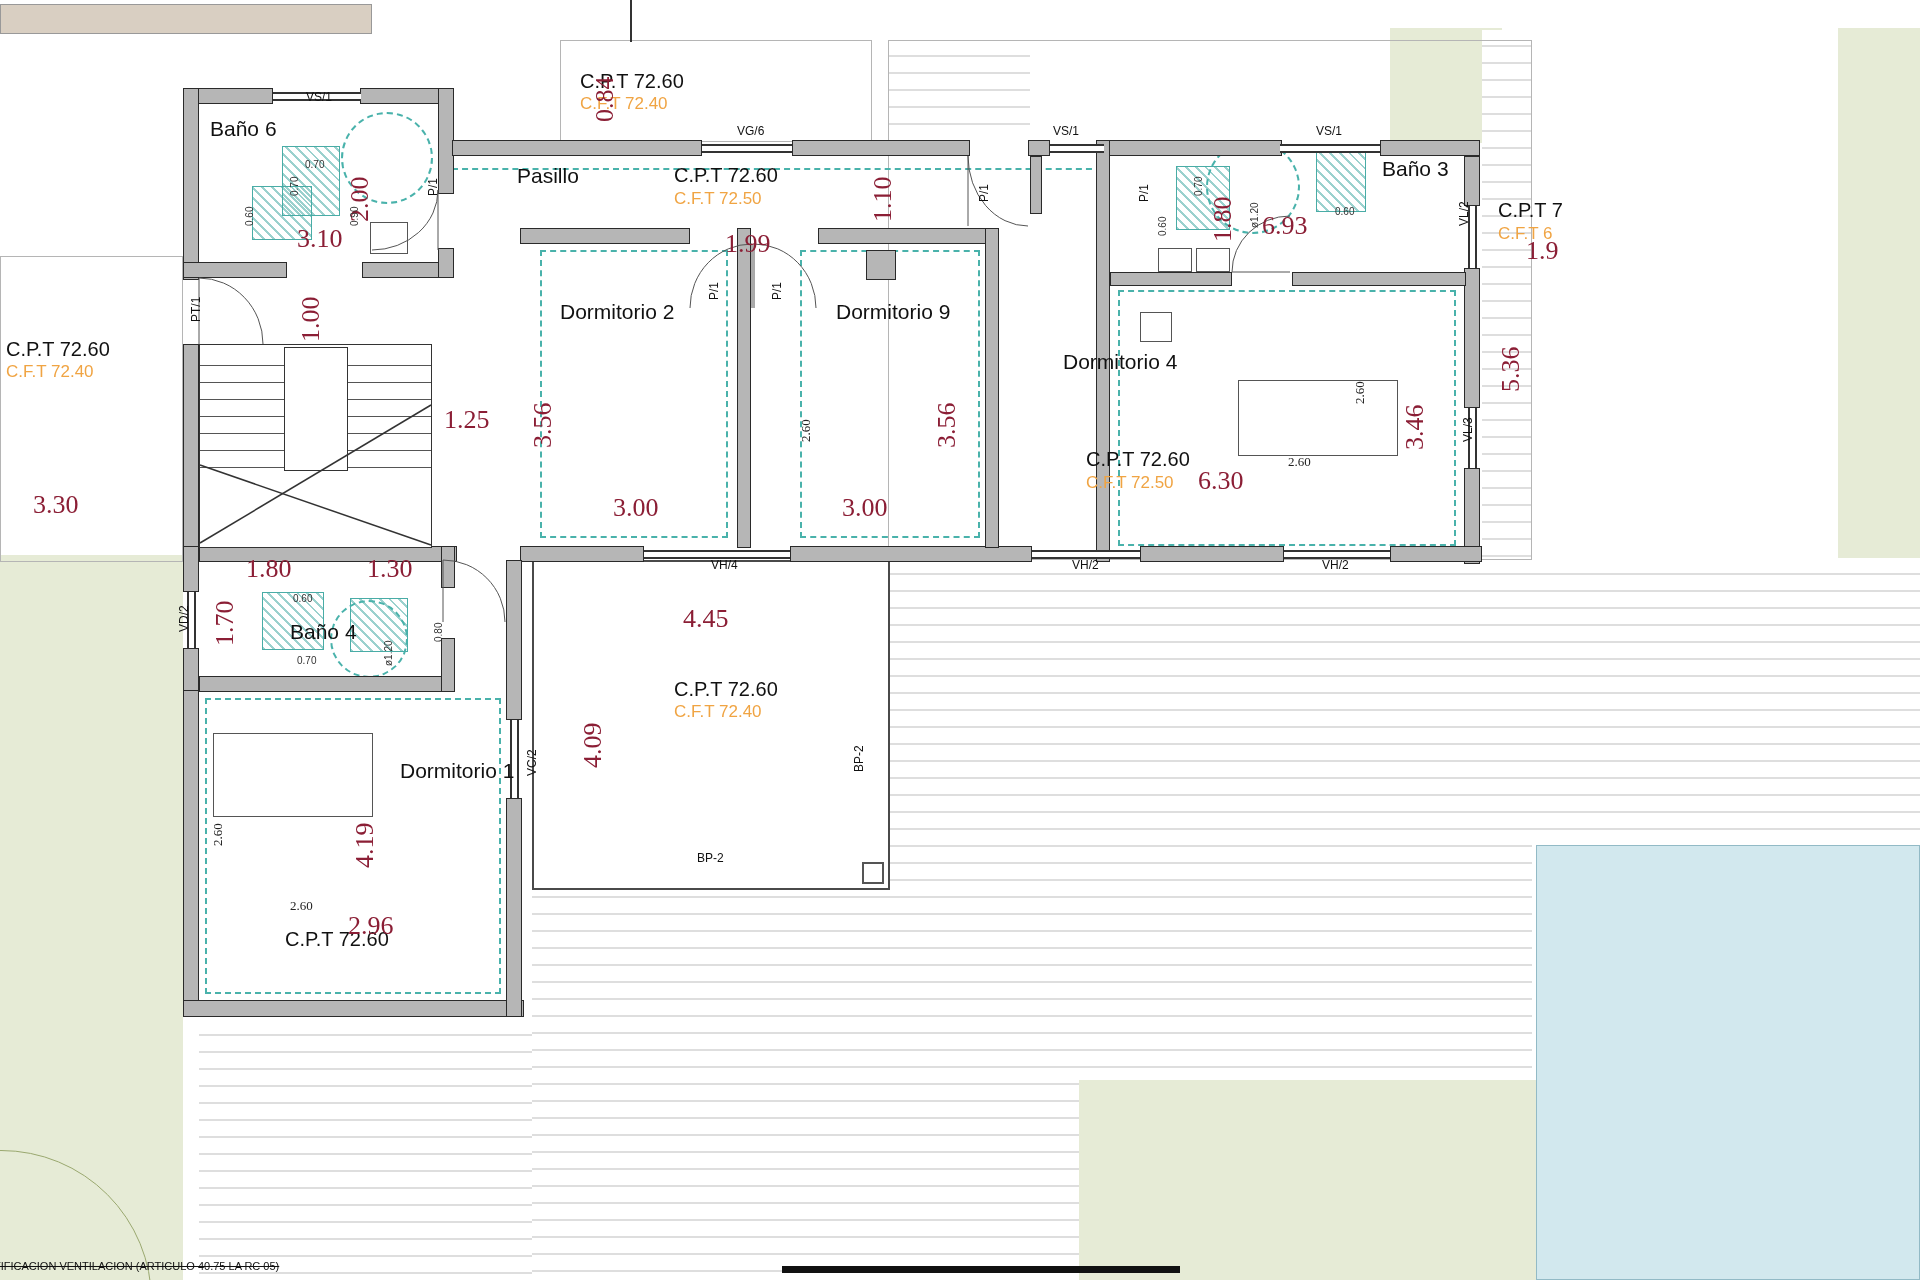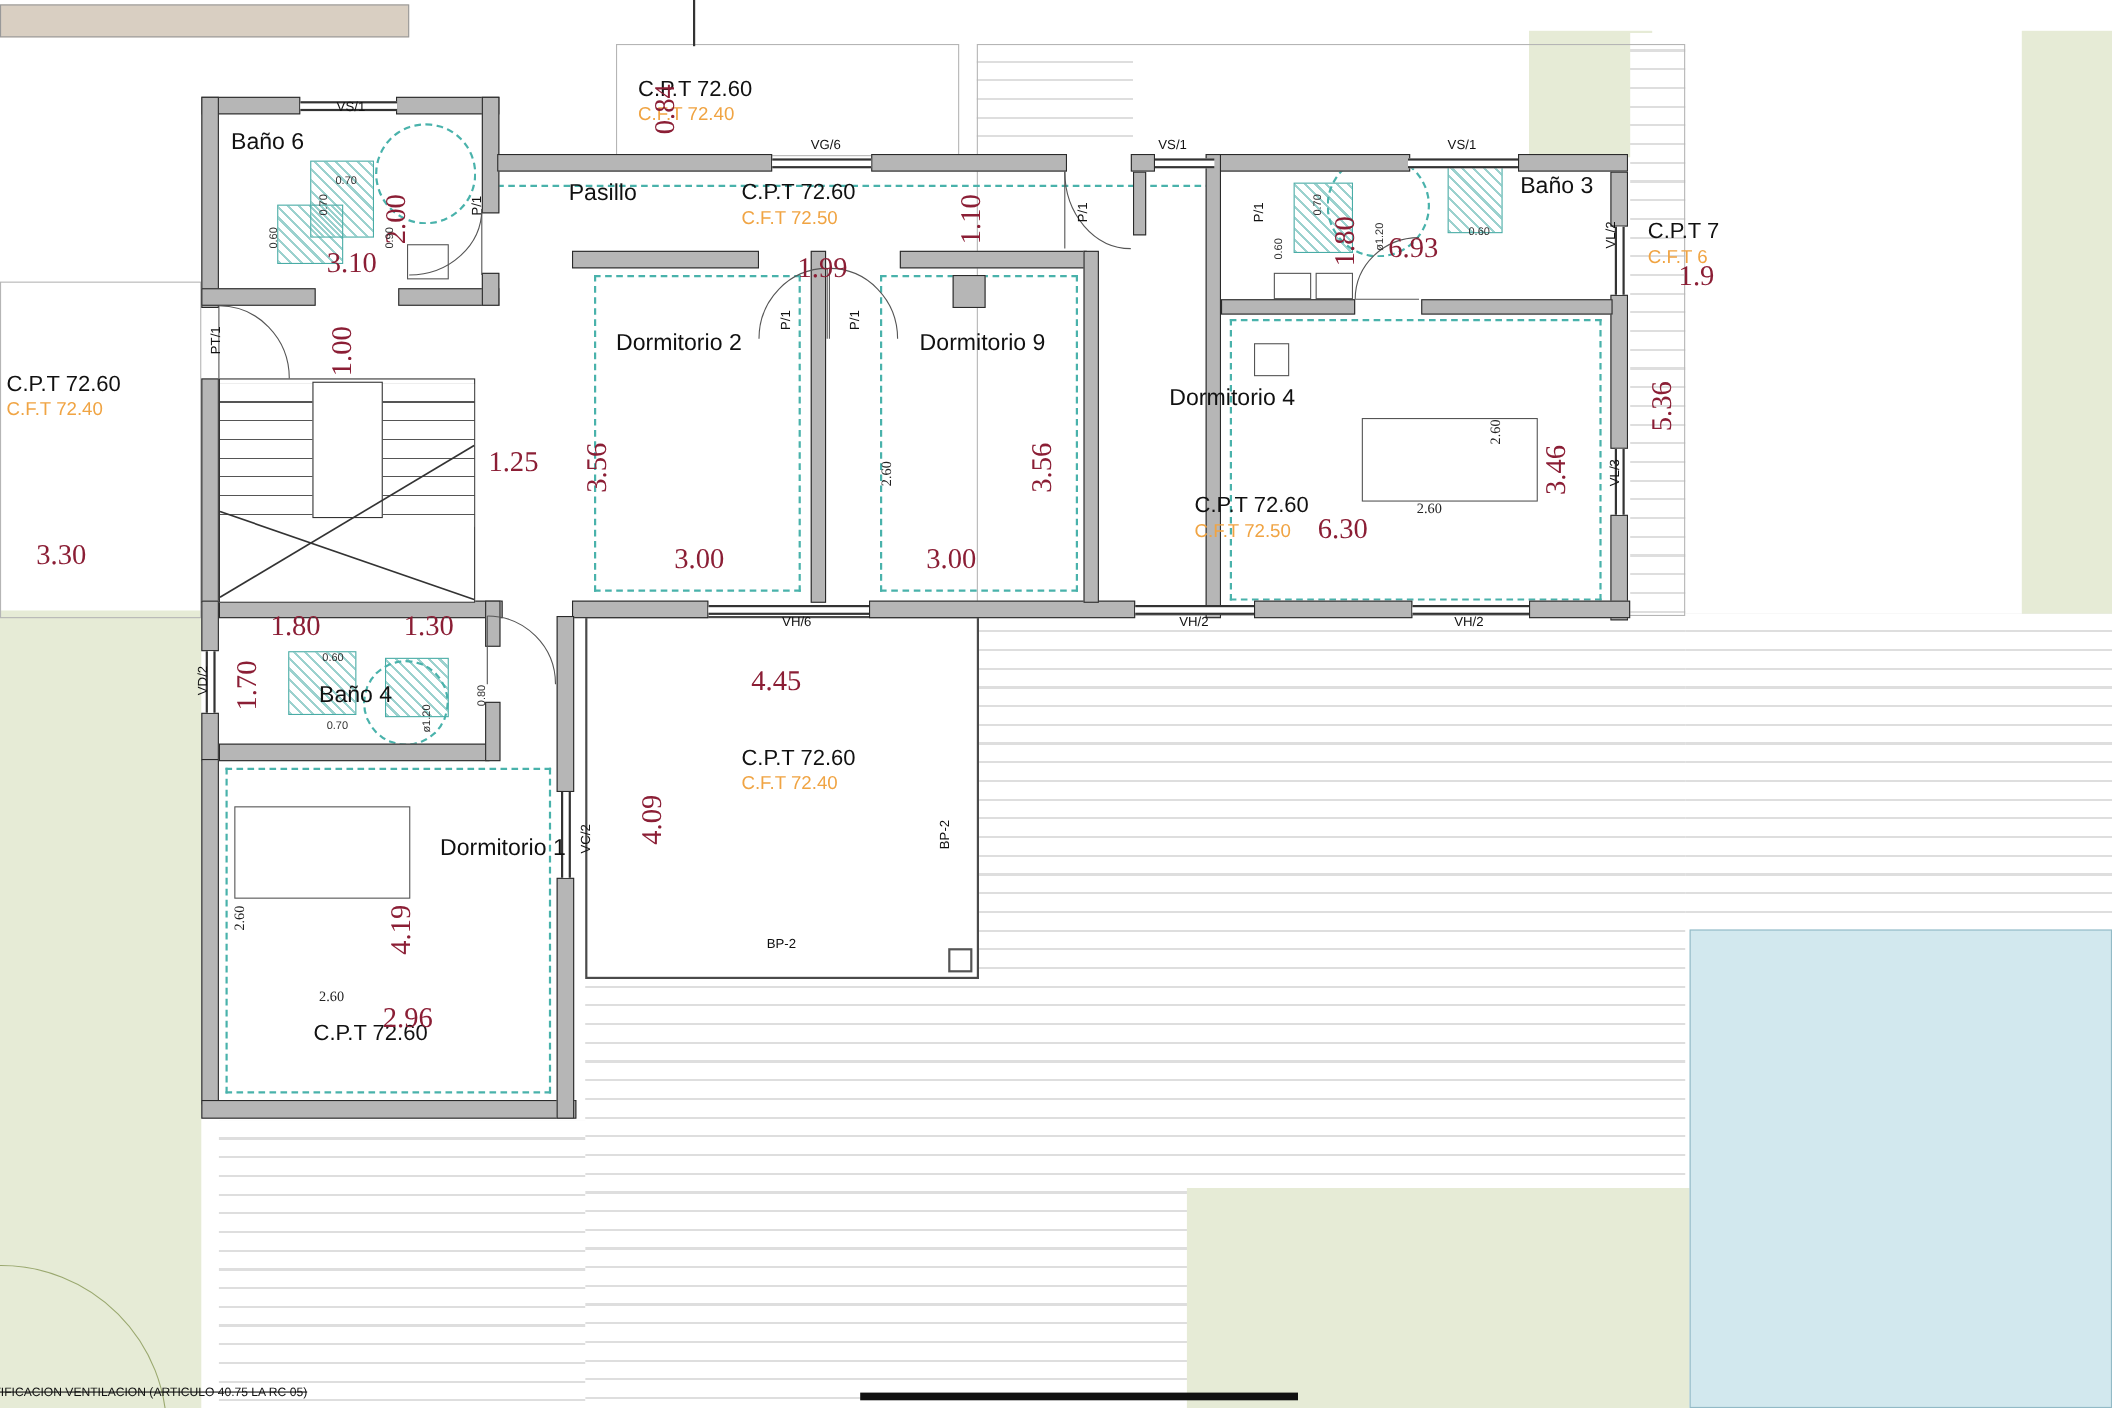--- a/index.html
+++ b/index.html
@@ -241,21 +241,21 @@
 <span class="op" style="left:1053px;top:124px">VS/1</span>
 <span class="op" style="left:1316px;top:124px">VS/1</span>
 <span class="op rot" style="left:426px;top:196px">P/1</span>
 <span class="op rot" style="left:189px;top:322px">PT/1</span>
 <span class="op rot" style="left:707px;top:300px">P/1</span>
 <span class="op rot" style="left:770px;top:300px">P/1</span>
 <span class="op rot" style="left:977px;top:202px">P/1</span>
 <span class="op rot" style="left:1137px;top:202px">P/1</span>
 <span class="op rot" style="left:1457px;top:226px">VL/2</span>
 <span class="op rot" style="left:1461px;top:442px">VL/3</span>
-<span class="op" style="left:711px;top:558px">VH/6</span>
+<span class="op" style="left:711px;top:558px">VH/4</span>
 <span class="op" style="left:1072px;top:558px">VH/2</span>
 <span class="op" style="left:1322px;top:558px">VH/2</span>
 <span class="op rot" style="left:177px;top:632px">VD/2</span>
 <span class="op rot" style="left:525px;top:776px">VC/2</span>
 <span class="op rot" style="left:852px;top:772px">BP-2</span>
 <span class="op" style="left:697px;top:851px">BP-2</span>
 
 <span class="note" style="left:-6px;top:1260px">TIFICACION VENTILACION (ARTICULO 40.75 LA RC 05)</span>
 
 </body></html>

